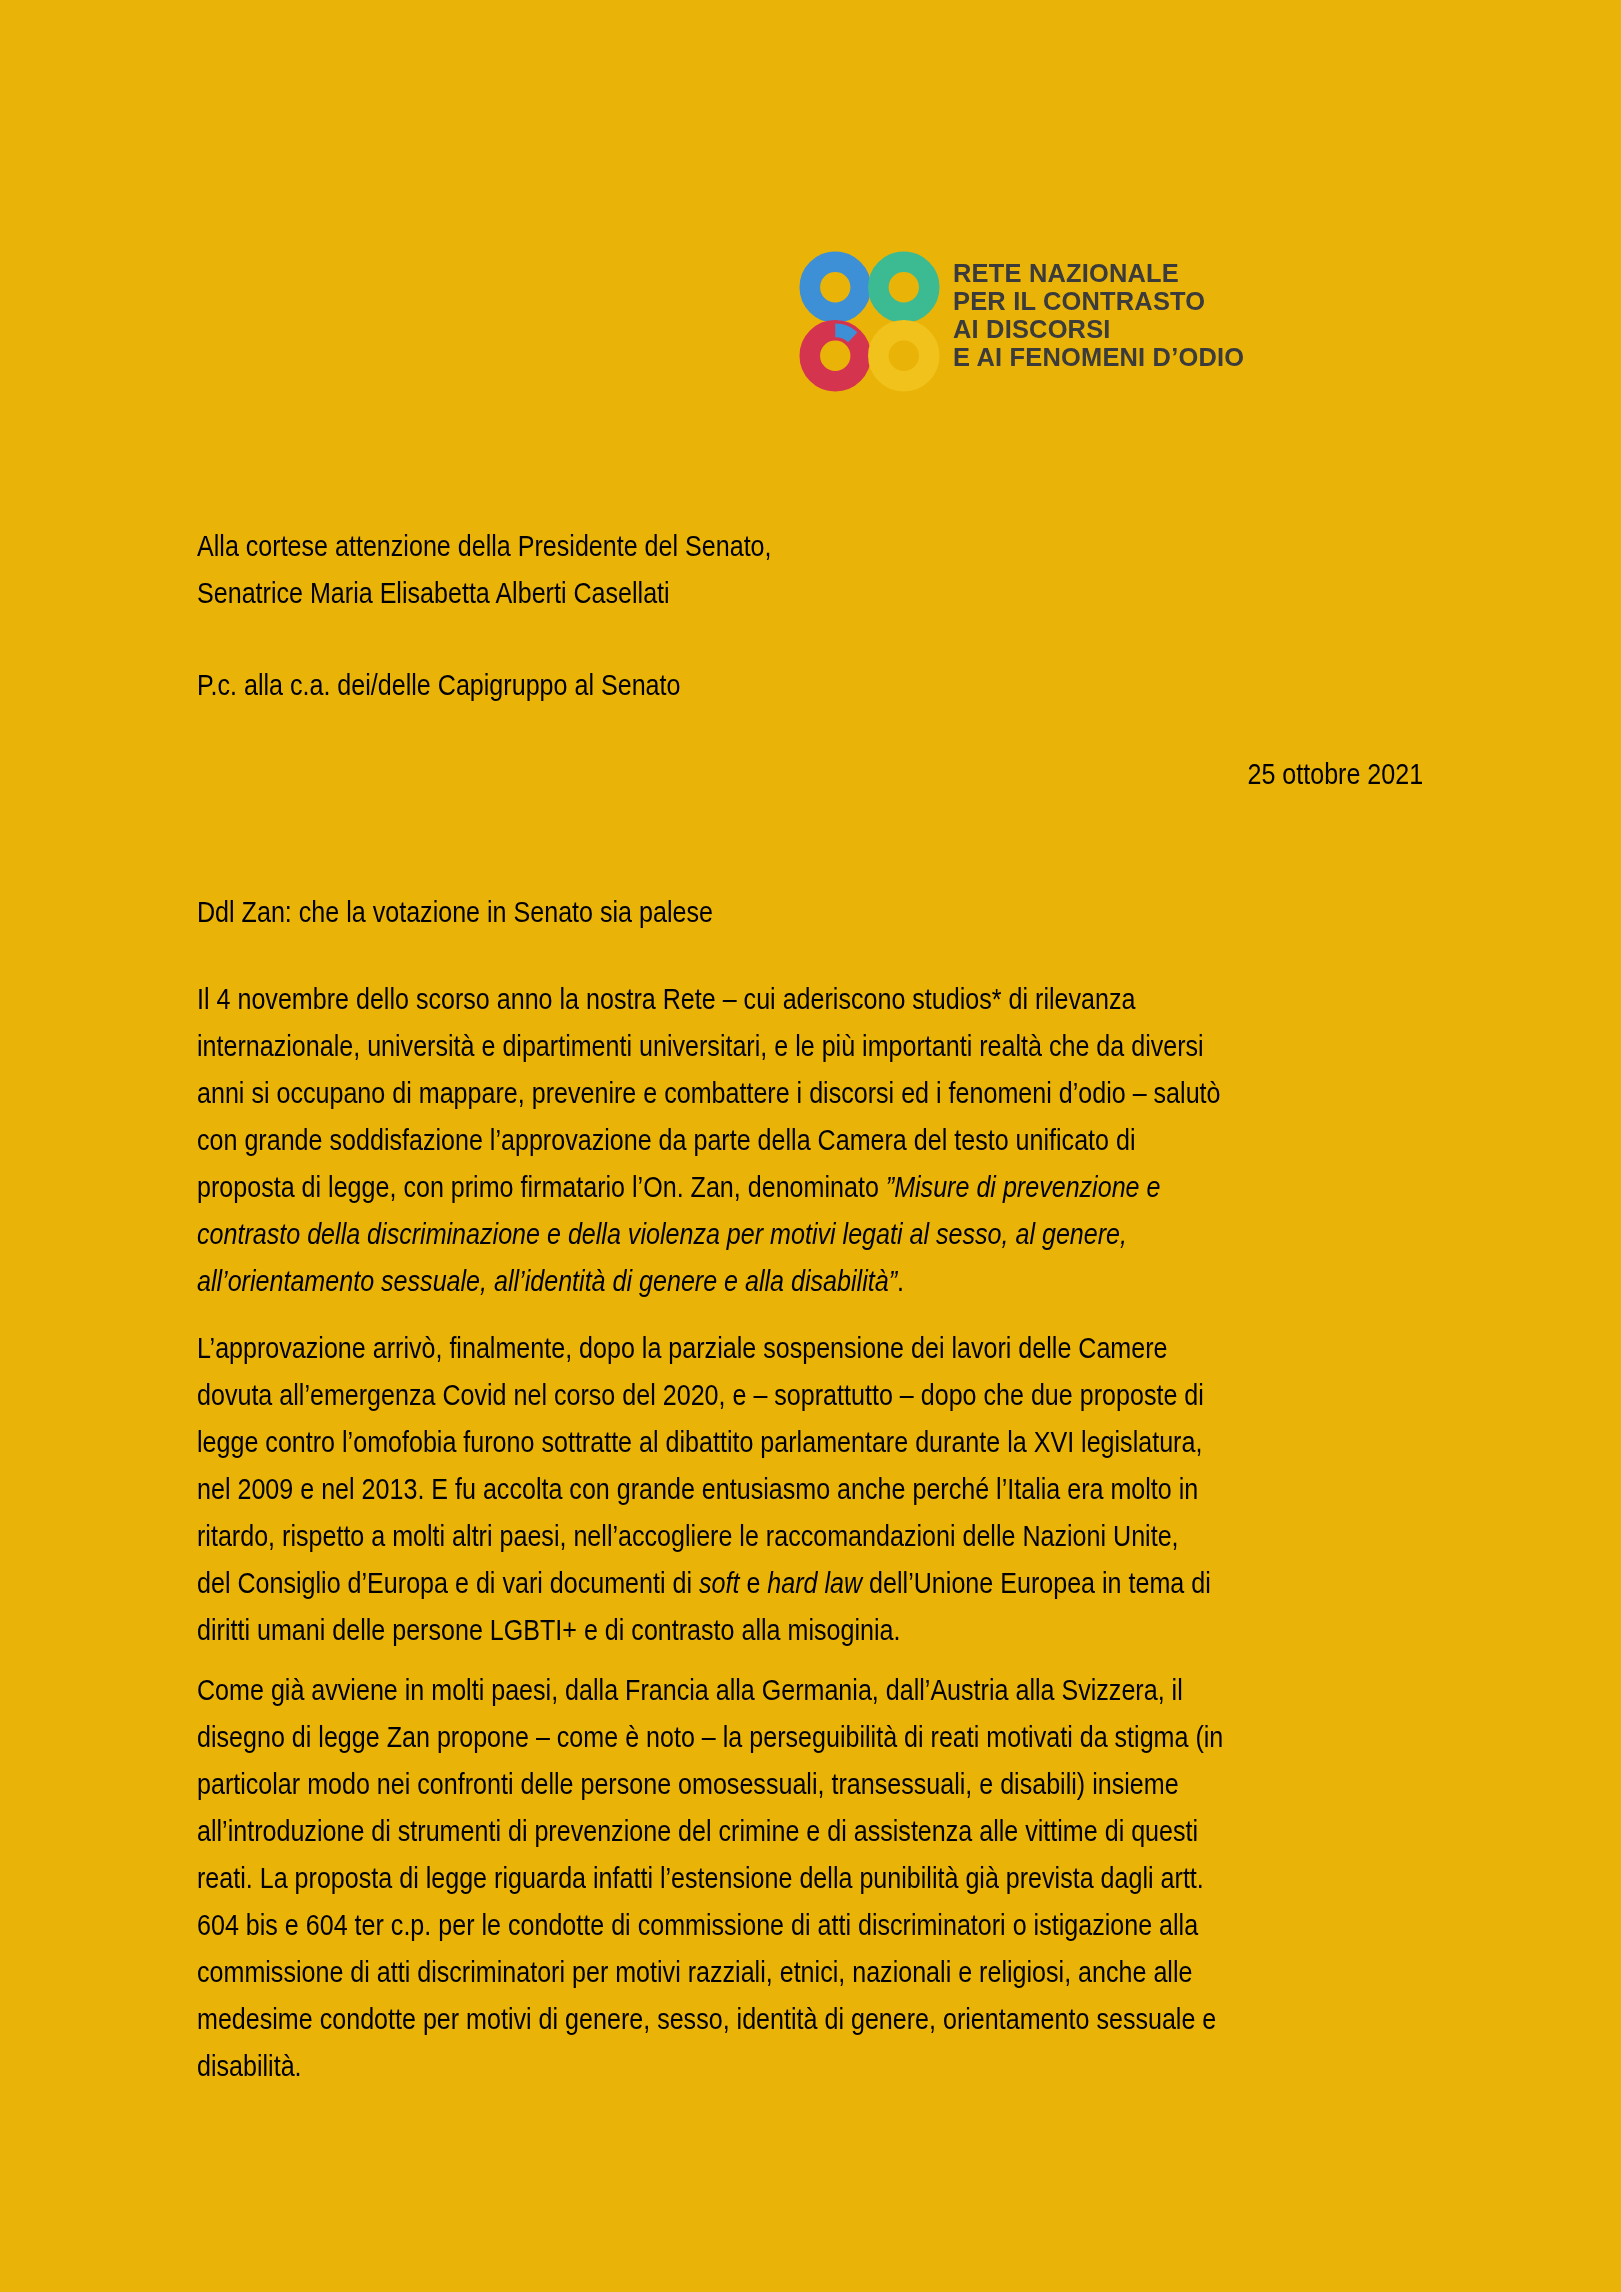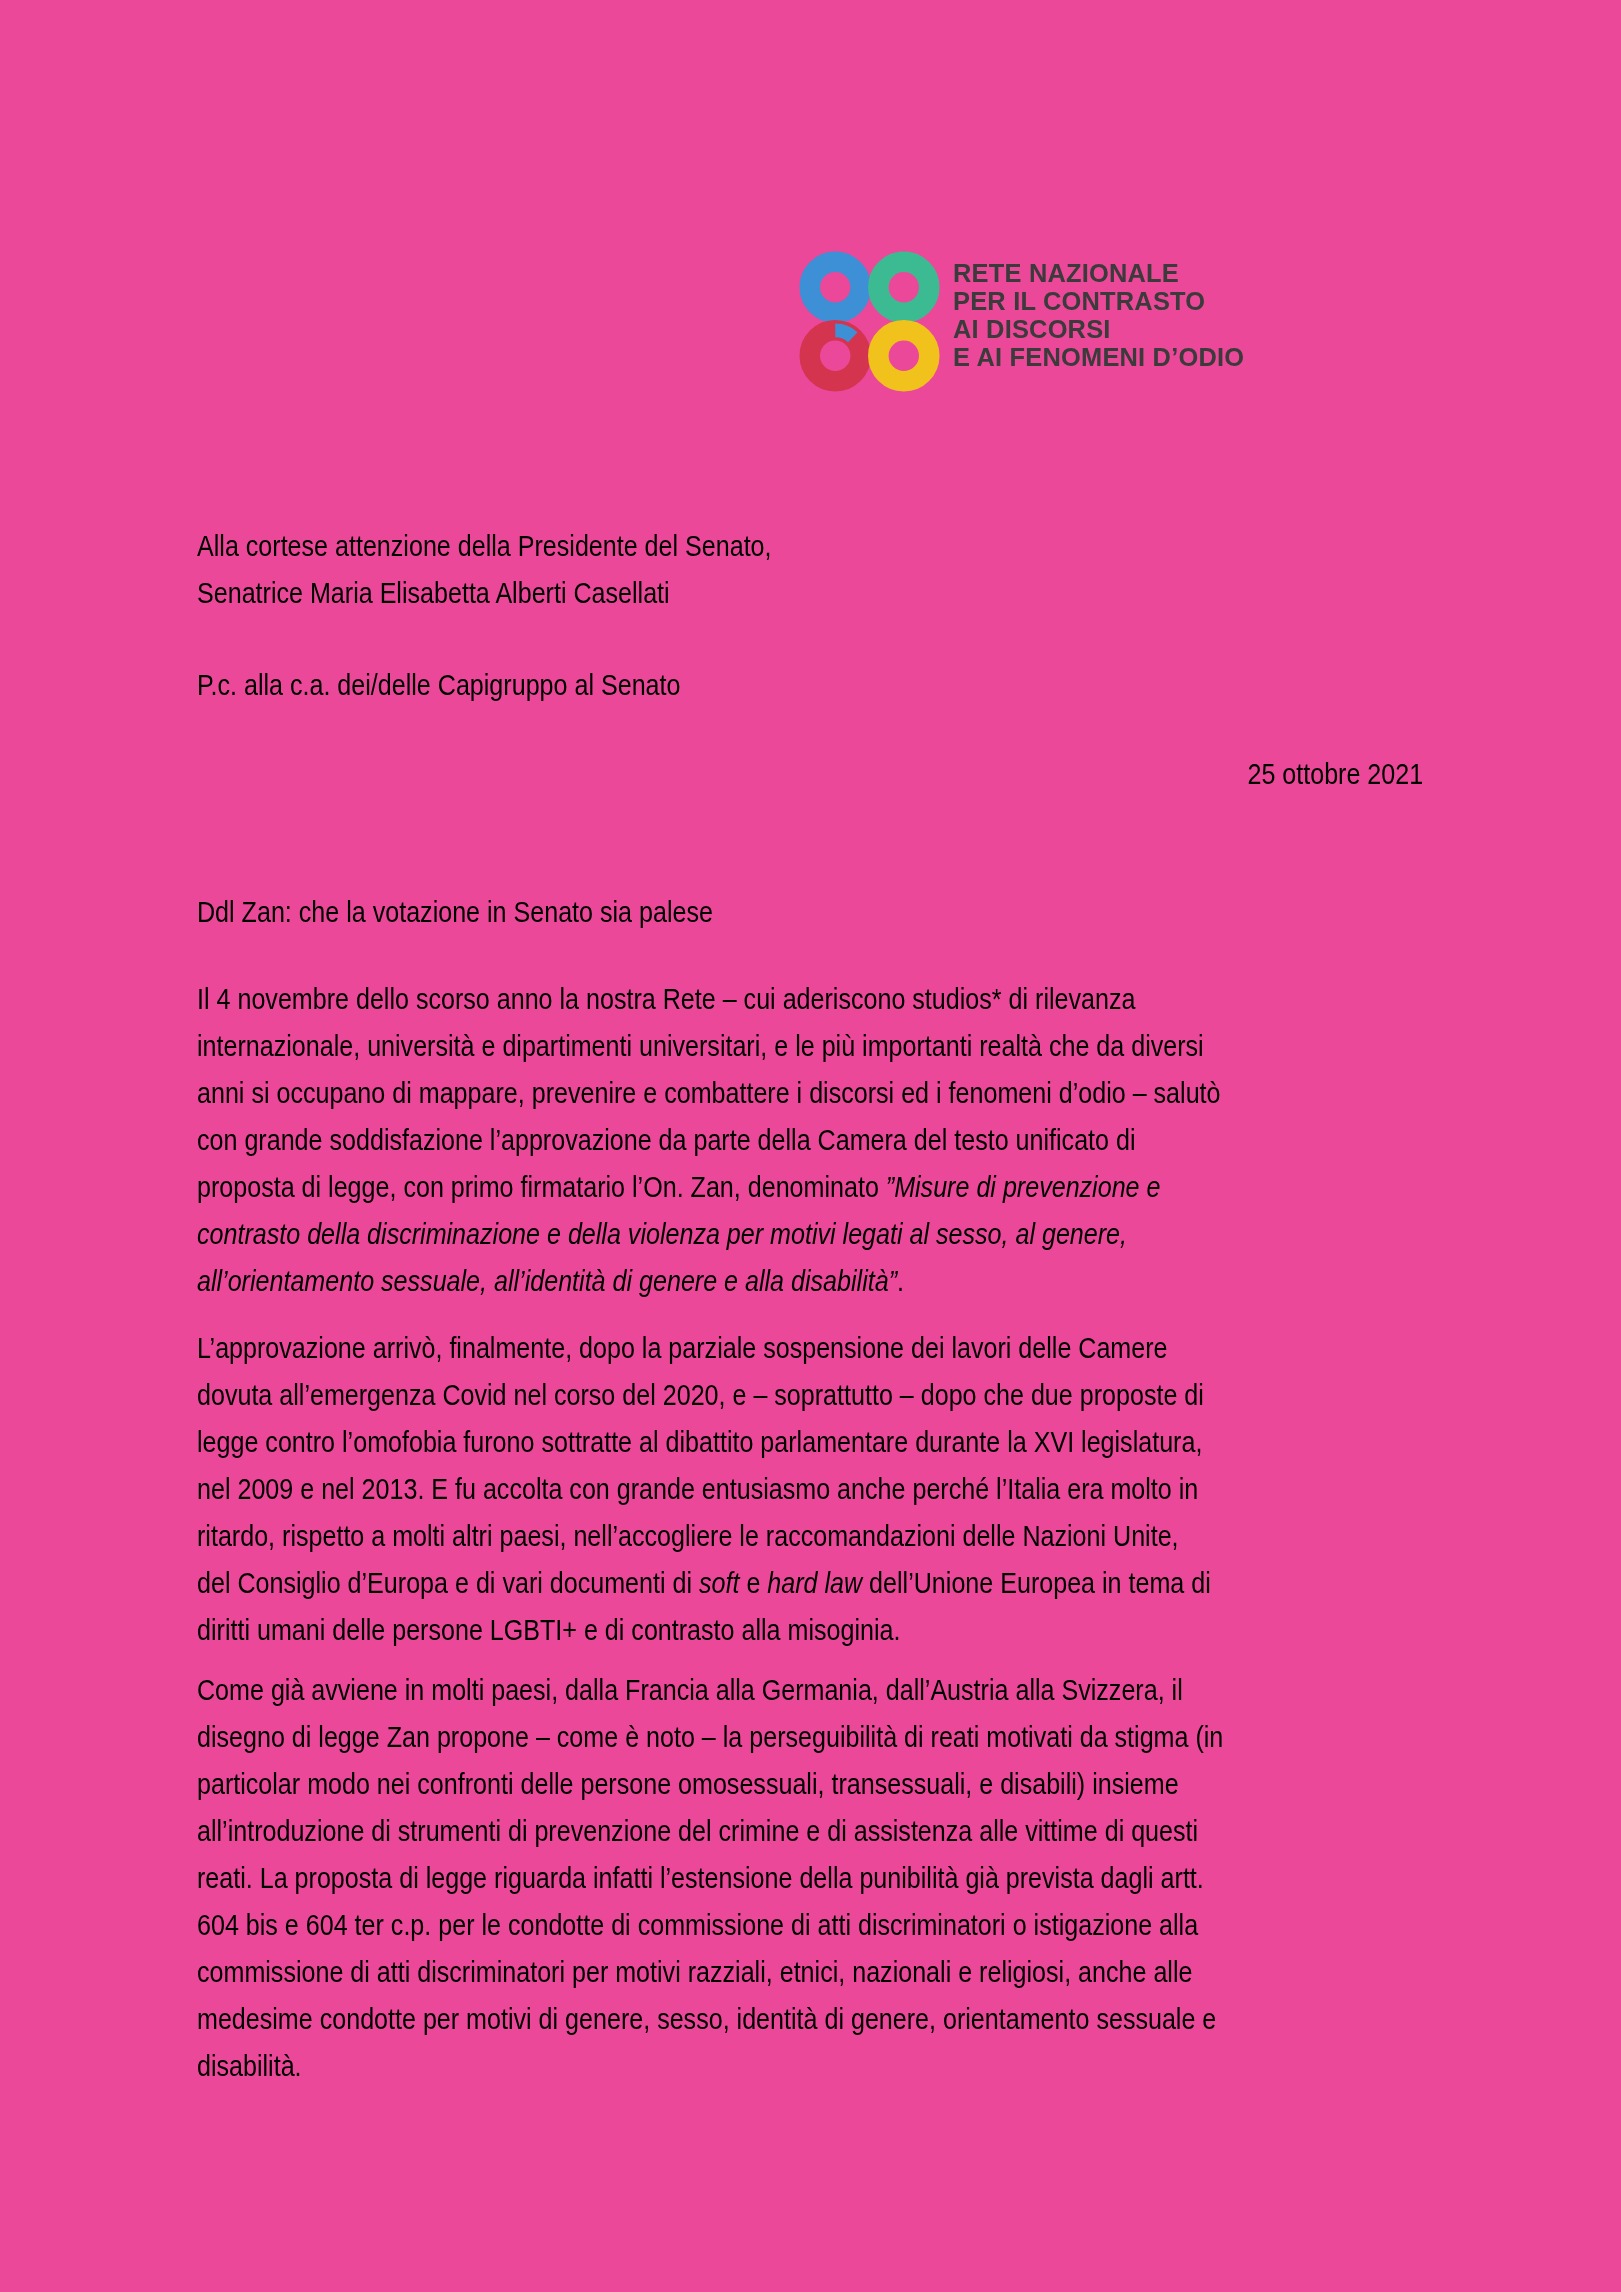--- a/index.html
+++ b/index.html
@@ -1,18 +1,18 @@
 <!DOCTYPE html>
 <html><head>
 <meta charset="utf-8">
 <style>
   html, body { margin: 0; padding: 0; background: #ffffff; }
   body { width: 1621px; height: 2293px; position: relative; overflow: hidden;
          font-family: "Liberation Sans", sans-serif; color: #000; }
-  .page { position: absolute; left: 0; top: 0; width: 1621px; height: 2293px; background: #ec4899; }
+  .page { position: absolute; left: 0; top: 0; width: 1621px; height: 2293px; background: #eab308; }
 
   
   .logo { position: absolute; left: 799px; top: 251px; width: 510px; height: 142px; }
   .logo-mark { position: absolute; left: 0; top: 0; width: 142px; height: 142px; }
   .logo-text { position: absolute; left: 154px; top: 7.8px; }
   .logo-line { display: block; font-family: "Liberation Sans", sans-serif; font-weight: bold;
                font-size: 26.5px; line-height: 28px; color: #3b3b3b; letter-spacing: 0.2px;
                white-space: nowrap; transform: scaleX(0.96); transform-origin: left center; }
 
   

